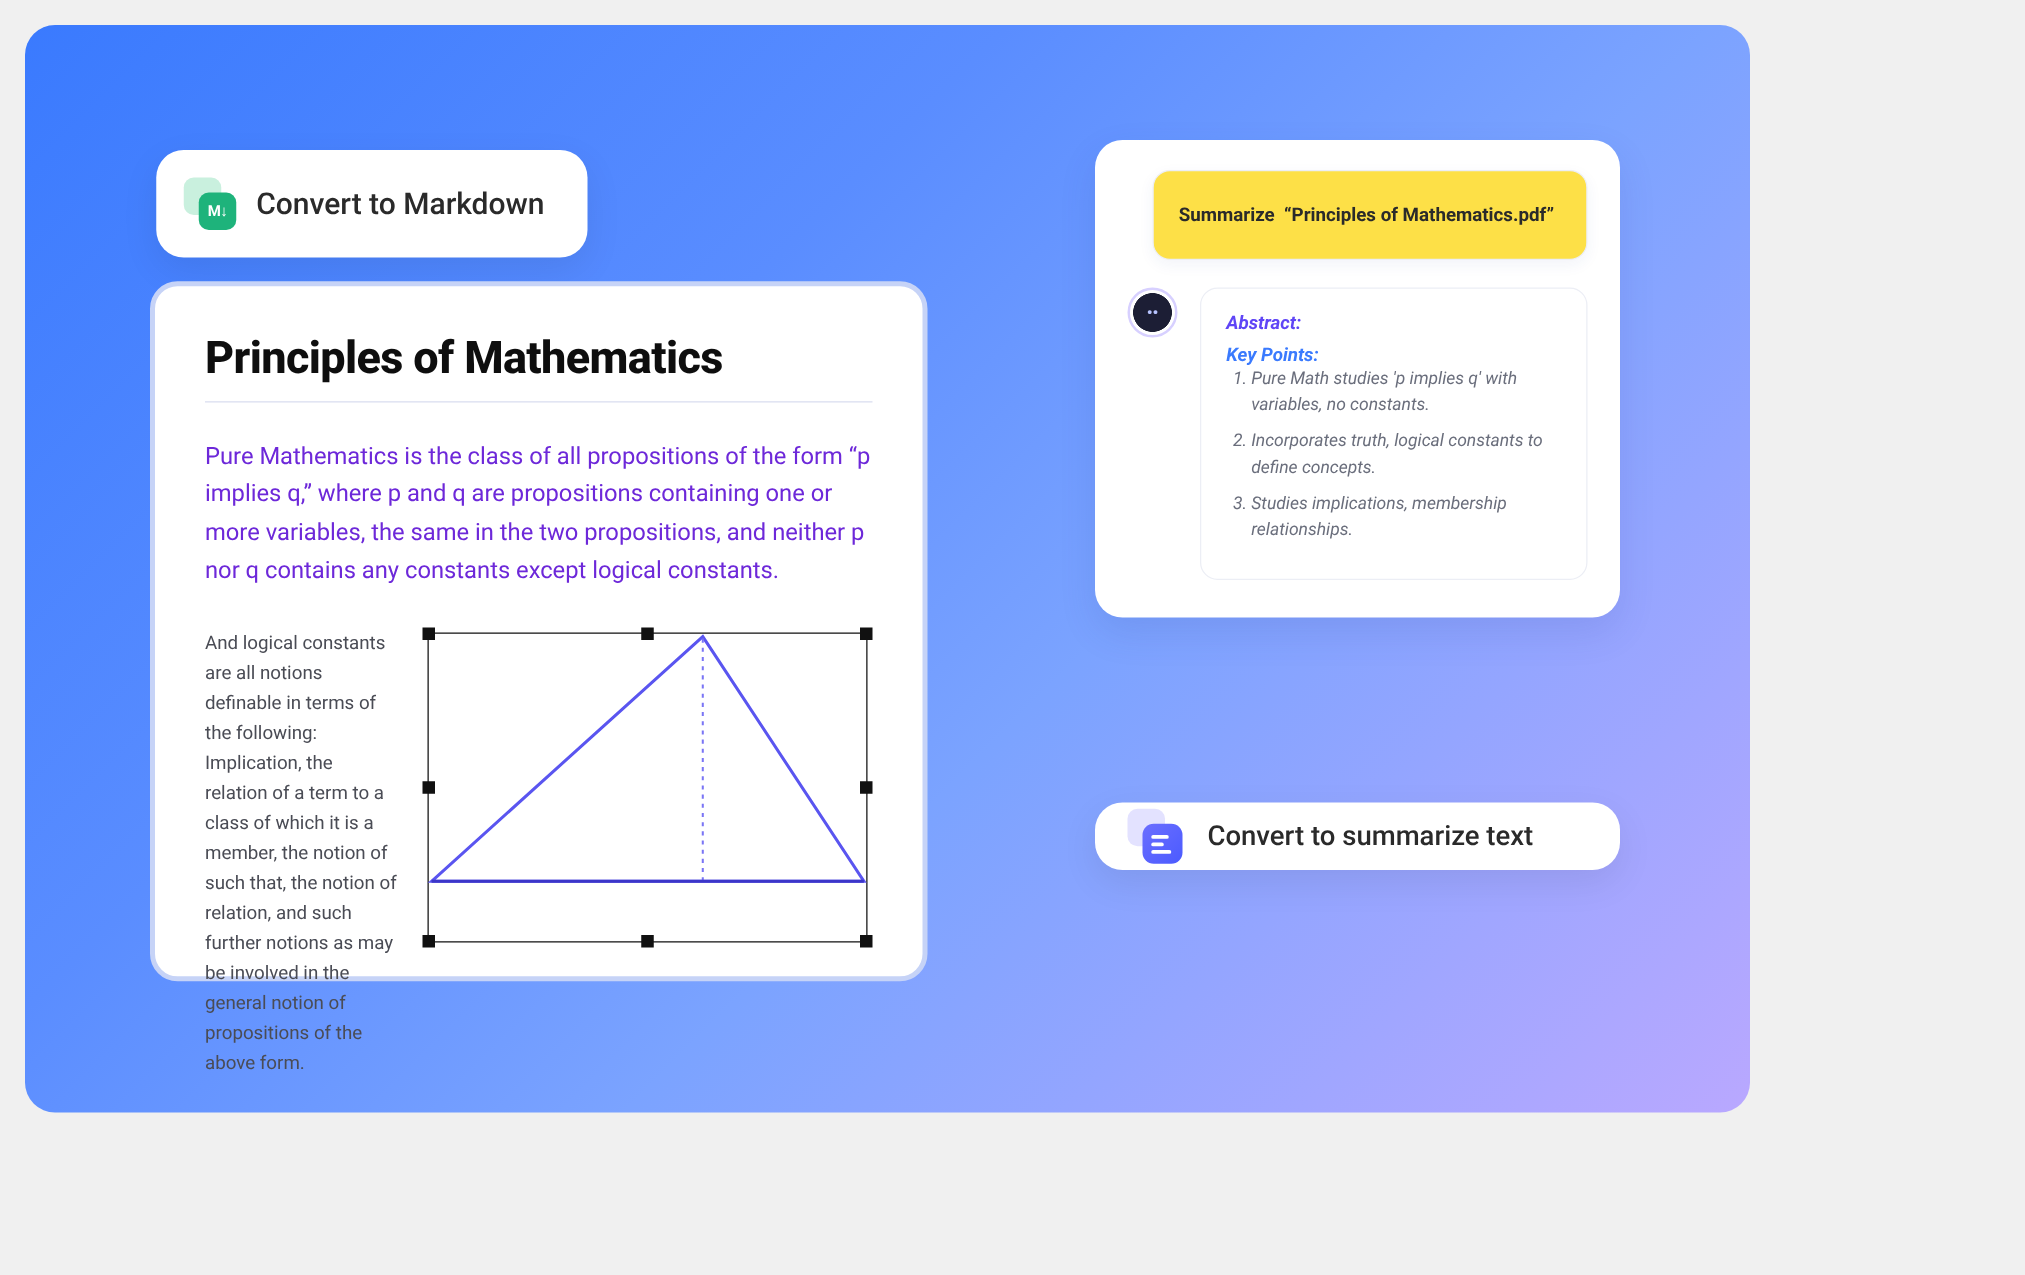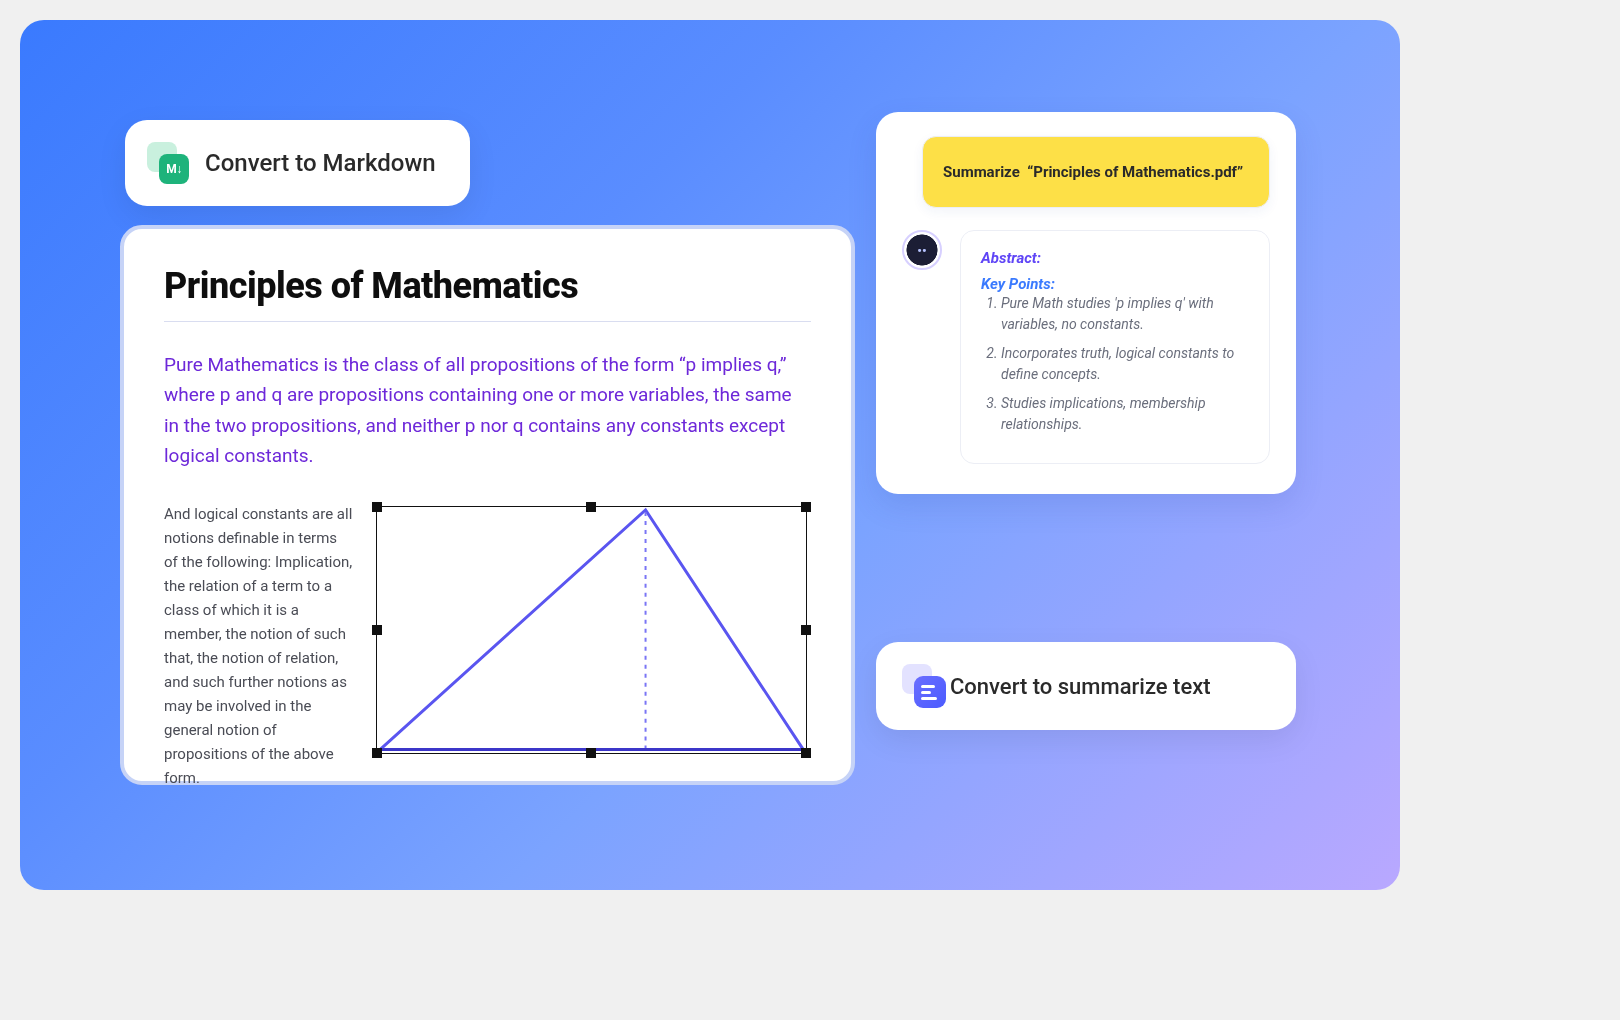--- a/index.html
+++ b/index.html
@@ -48,21 +48,21 @@
   display: flex; align-items: center; justify-content: center;
   letter-spacing: -0.5px;
 }
 .markdown-label { font-size: 24px; color: #2a2a2a; font-weight: 500; }
 
 
 .doc-card {
   position: absolute;
   top: 205px;
   left: 100px;
-  width: 735px;
+  width: 622px;
   height: 560px;
   background: #fff;
   border-radius: 22px;
   border: 4px solid #c6d3f7;
   padding: 36px 40px 30px 40px;
 }
 .doc-title {
   font-size: 36px;
   font-weight: 800;
   color: #0e0e0e;
@@ -166,24 +166,24 @@
 .ai-ol li { font-size: 14px; color: #6a6e7c; line-height: 1.5; margin-bottom: 8px; }
 
 
 .sum-pill {
   position: absolute;
   top: 622px;
   left: 856px;
   width: 420px;
   background: #fff;
   border-radius: 22px;
-  padding: 22px 26px;
+  padding: 5px 26px;
   display: flex;
   align-items: center;
-  gap: 4px;
+  gap: 20px;
   box-shadow: 0 10px 30px rgba(0,0,0,0.08);
 }
 .sum-icon-wrap { position: relative; width: 44px; height: 44px; }
 .sum-icon-bg {
   position: absolute; top: 0; left: 0;
   width: 30px; height: 30px;
   background: #e3e2ff;
   border-radius: 8px;
 }
 .sum-icon-fg {

